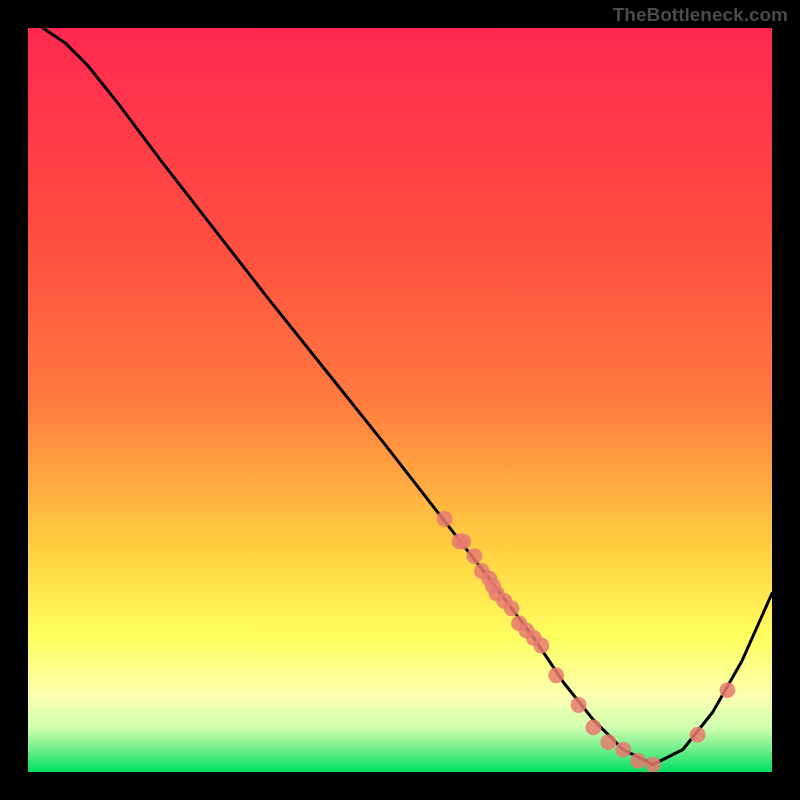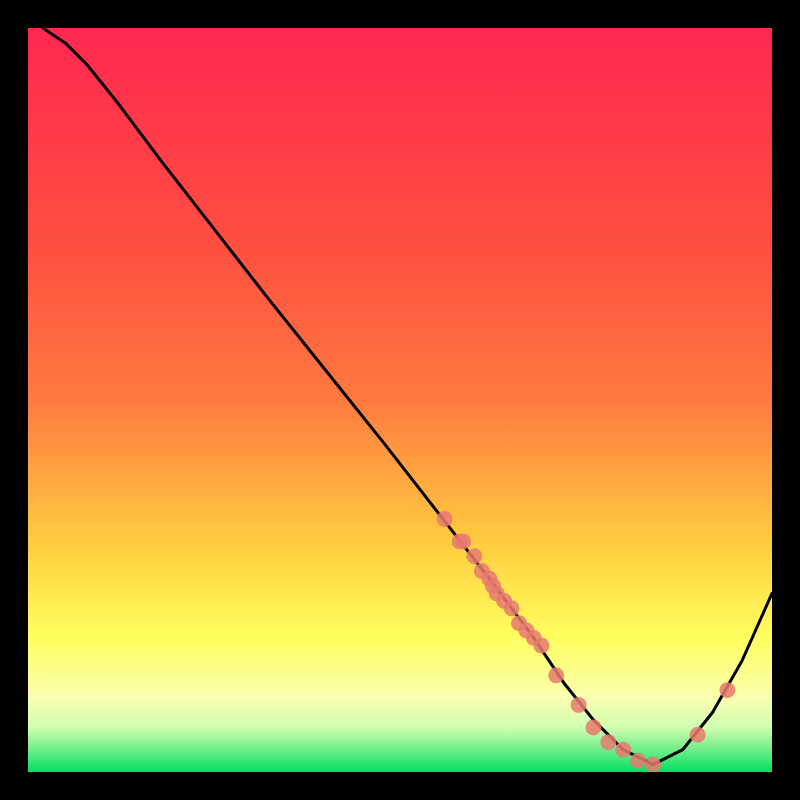--- a/index.html
+++ b/index.html
@@ -35,20 +35,21 @@
     overflow: hidden;
   }
   svg {
     display: block;
   }
 </style>
 </head>
 <body>
 
 <div class="container">
+  <div class="watermark">TheBottleneck.com</div>
   <div class="plot-area">
     <svg id="chart-svg" width="744" height="744" viewBox="0 0 744 744">
         <defs>
           <linearGradient id="bg-grad" x1="0" y1="0" x2="0" y2="1">
             <stop offset="0%" stop-color="#ff2850"></stop>
             <stop offset="30%" stop-color="#ff5040"></stop>
             <stop offset="50%" stop-color="#ff7a40"></stop>
             <stop offset="70%" stop-color="#ffd040"></stop>
             <stop offset="82%" stop-color="#ffff60"></stop>
             <stop offset="90%" stop-color="#faffb0"></stop>

